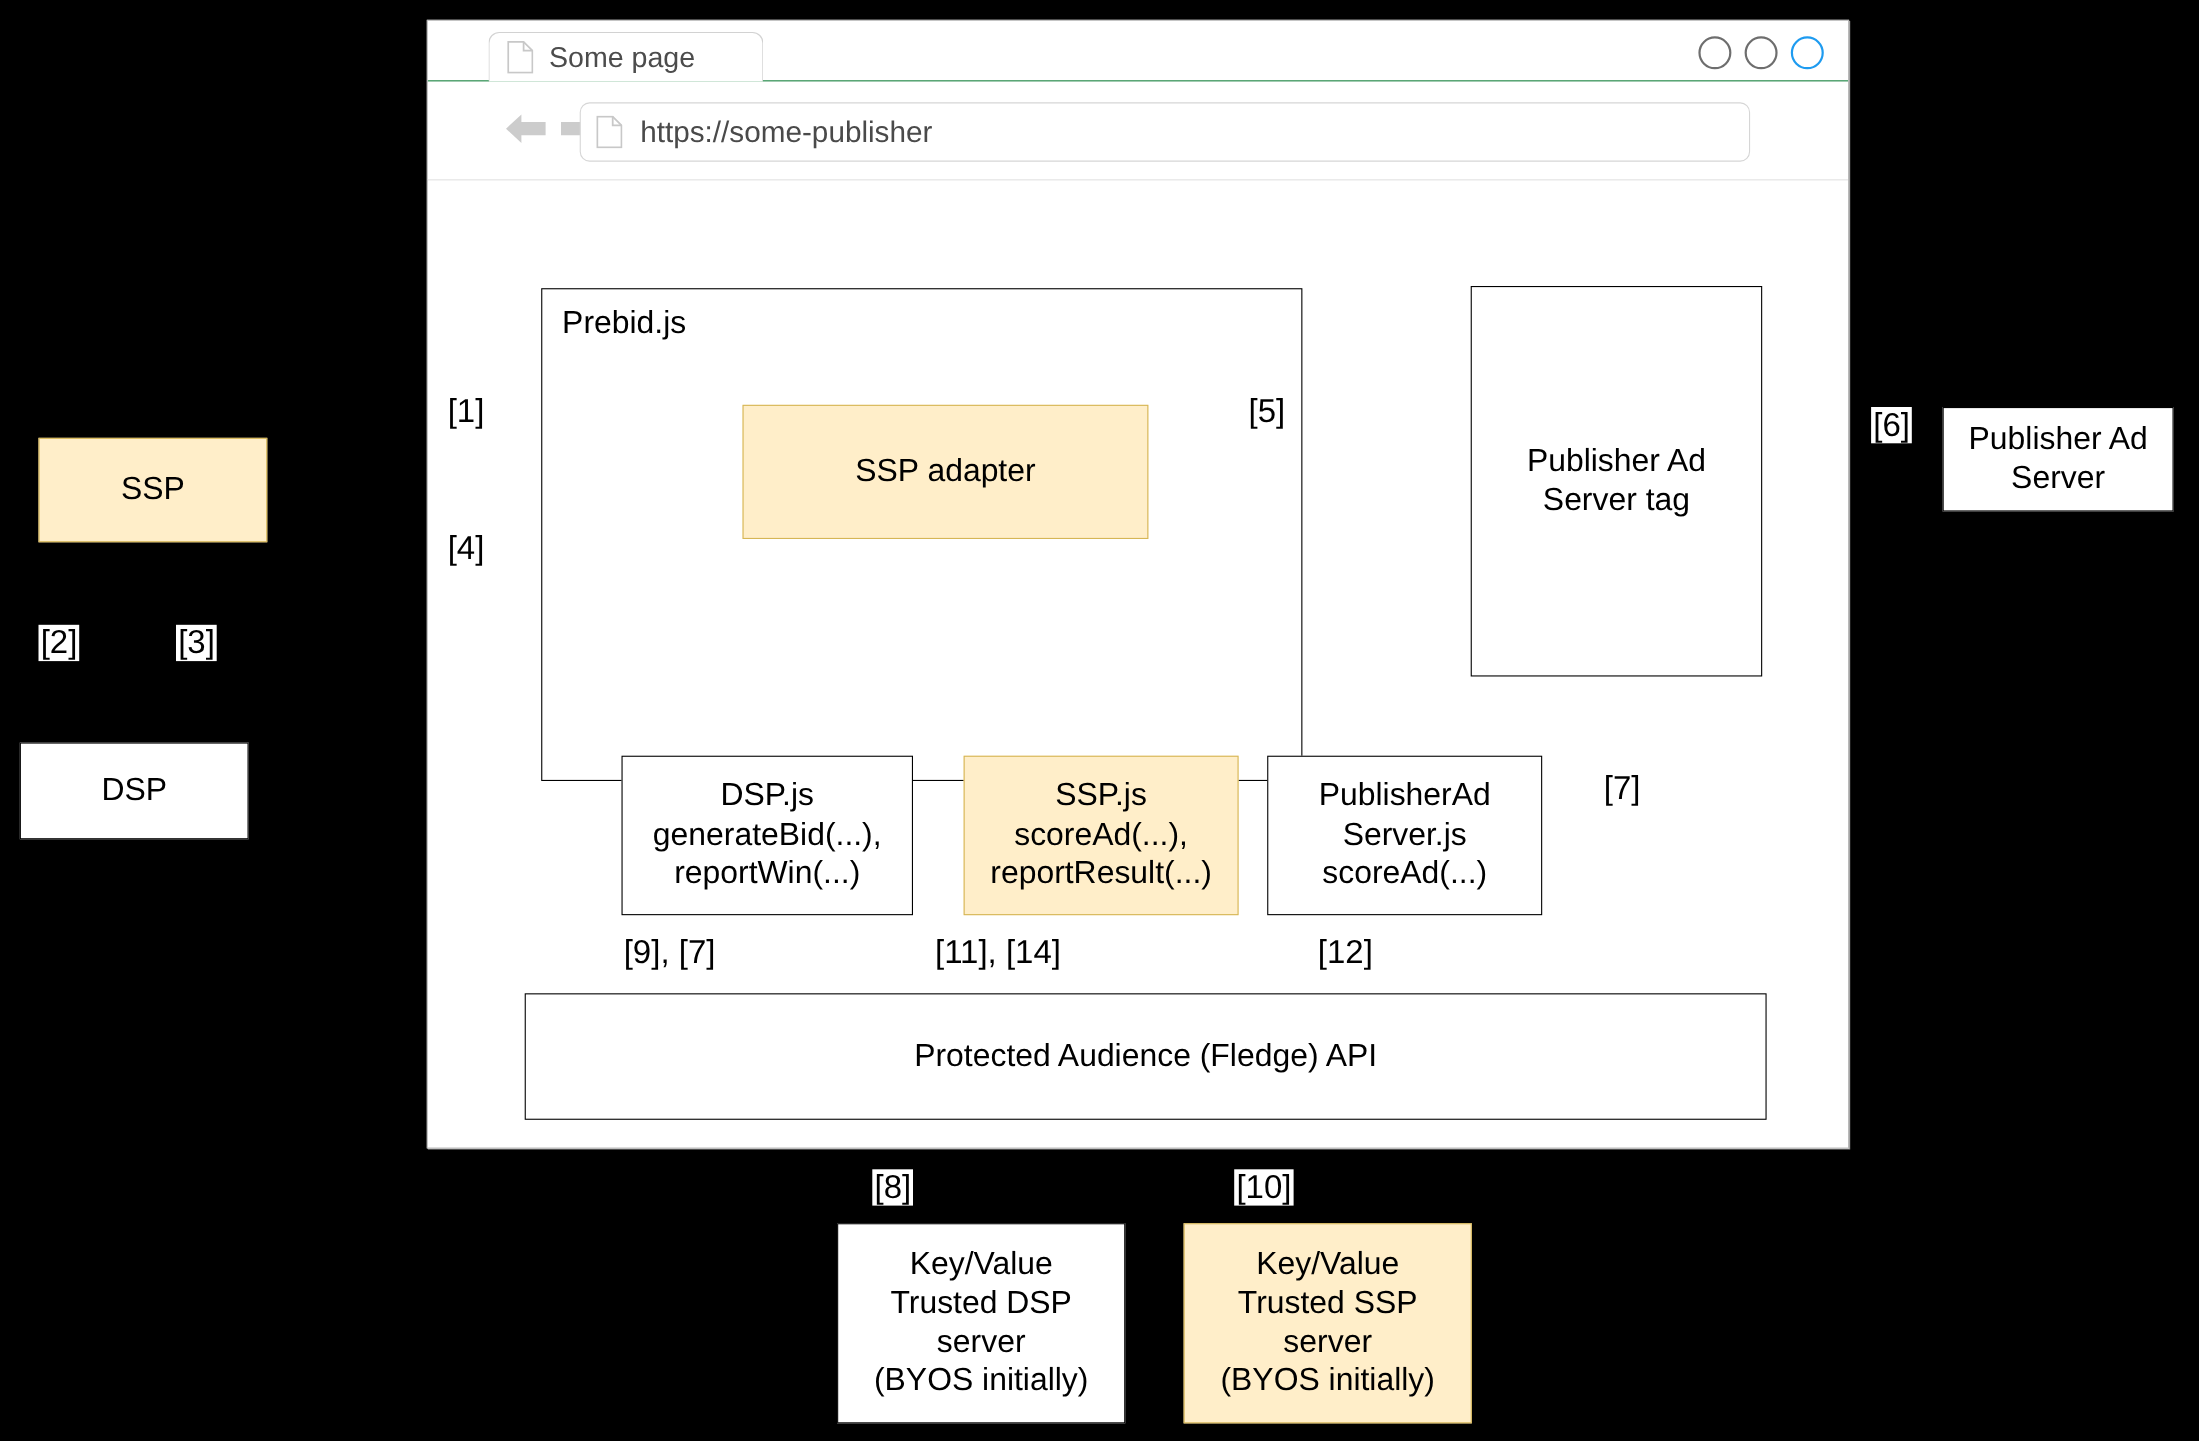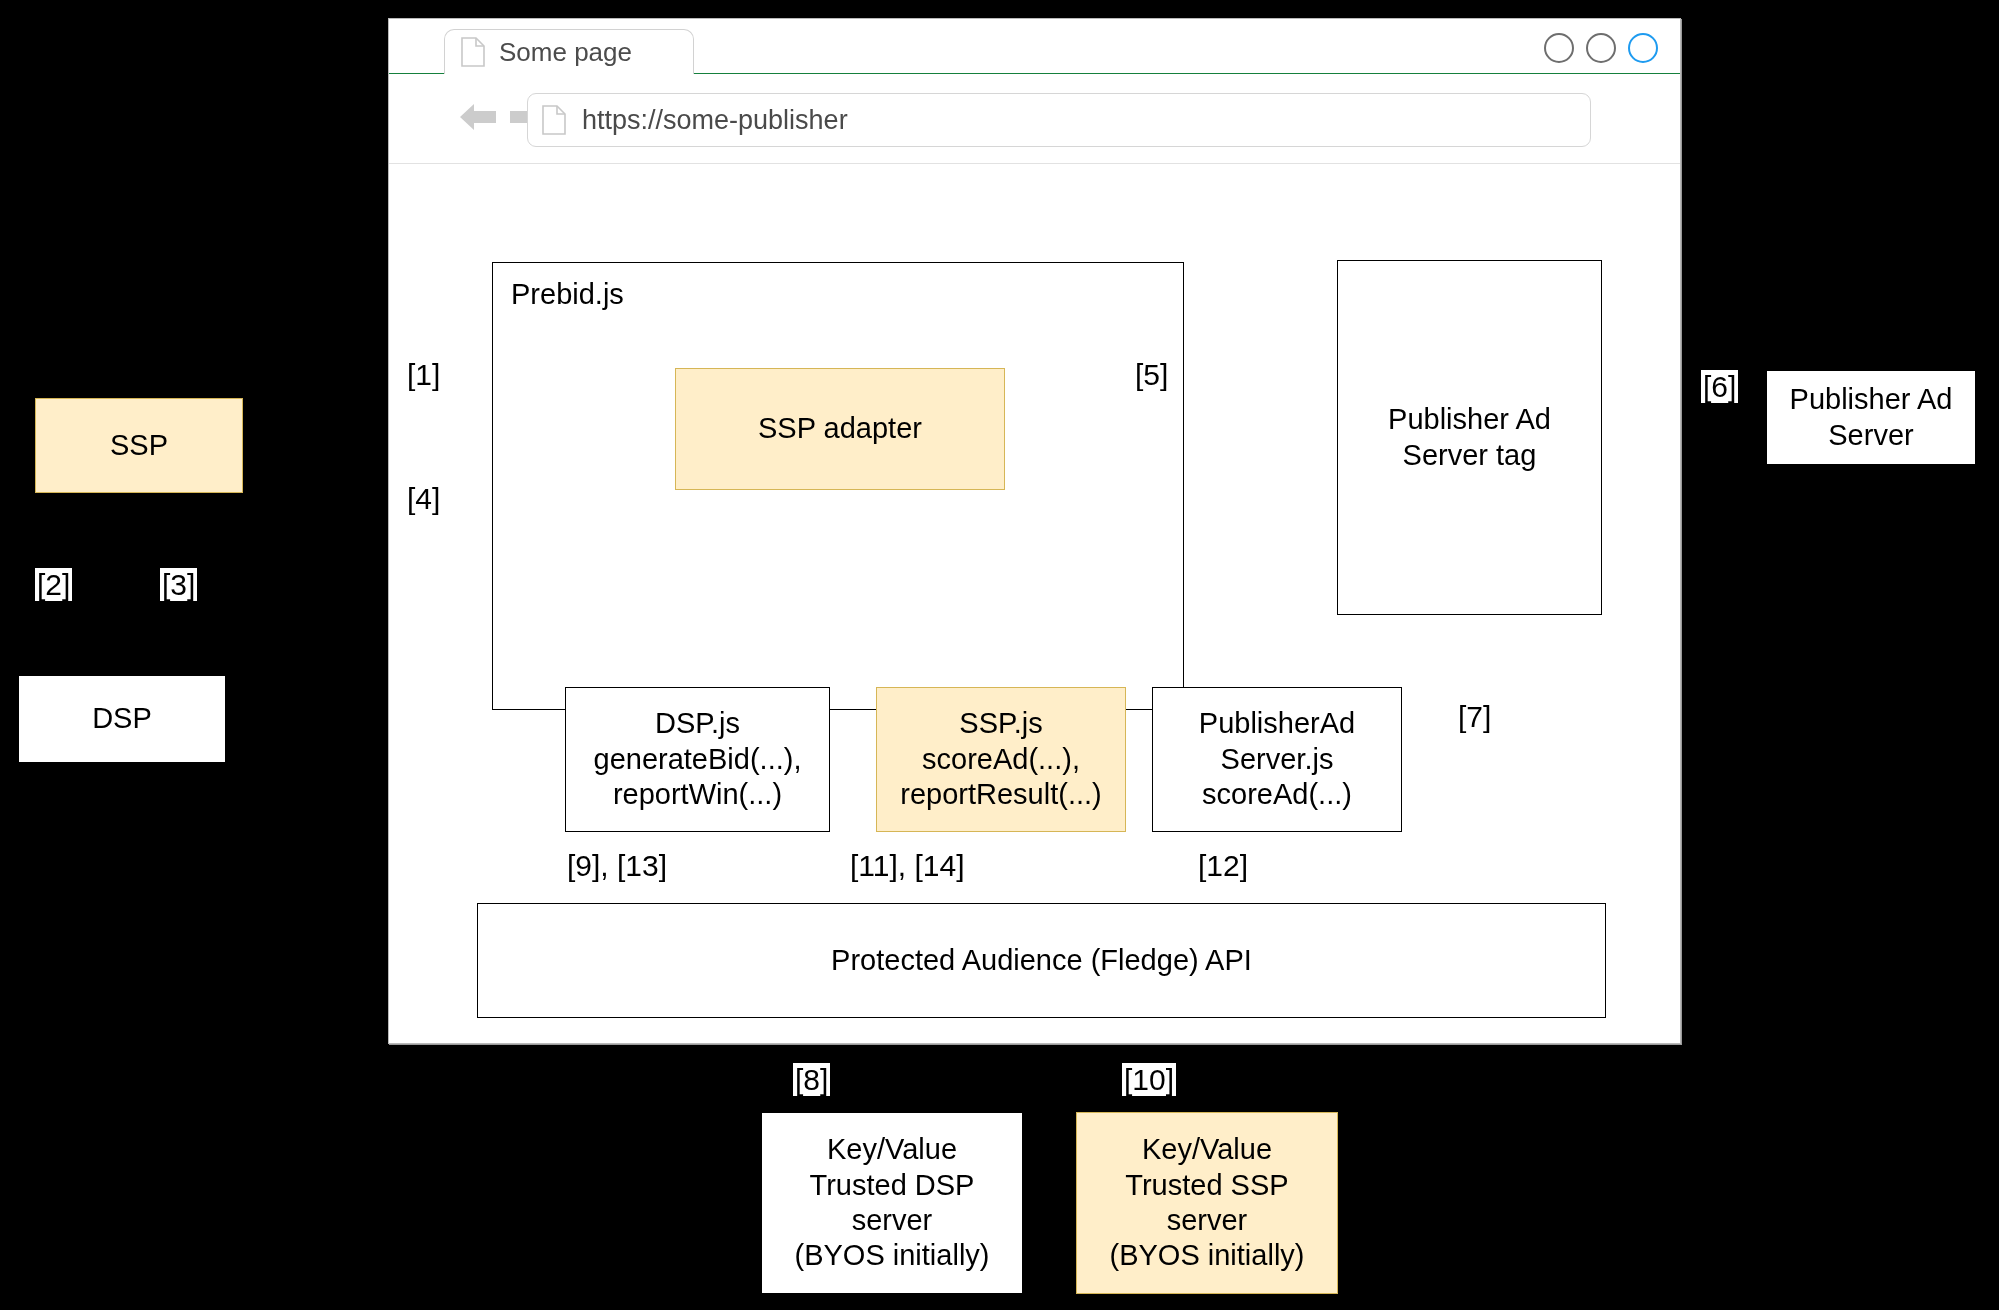--- a/index.html
+++ b/index.html
@@ -94,21 +94,21 @@
     white-space: pre-line;
   }
   .dbox.yellow { background: #ffeec9; border-color: #d6b656; }
   .dbox.plain-label {
     justify-content: flex-start; align-items: flex-start;
     padding: 14px 0 0 18px; text-align: left;
   }
 
   
   #prebid-box    { left: 492px;  top: 262px;  width: 692px; height: 448px; }
-  #ssp-adapter   { left: 675px;  top: 368px;  width: 330px; height: 122px; }
+  #ssp-adapter   { left: 675px;  top: 368px;  width: 369px; height: 122px; }
   #pub-ad-tag    { left: 1337px; top: 260px;  width: 265px; height: 355px; }
   #dspjs-box     { left: 565px;  top: 687px;  width: 265px; height: 145px; }
   #sspjs-box     { left: 876px;  top: 687px;  width: 250px; height: 145px; }
   #pasjs-box     { left: 1152px; top: 687px;  width: 250px; height: 145px; }
   #fledge-box    { left: 477px;  top: 903px;  width: 1129px; height: 115px; }
   #ssp-box       { left: 35px;   top: 398px;  width: 208px; height: 95px; }
   #dsp-box       { left: 18px;   top: 675px;  width: 208px; height: 88px; }
   #pub-ad-server { left: 1766px; top: 370px;  width: 210px; height: 95px; }
   #kv-dsp        { left: 761px;  top: 1112px; width: 262px; height: 182px; }
   #kv-ssp        { left: 1076px; top: 1112px; width: 262px; height: 182px; }
@@ -263,19 +263,19 @@
 server
 (BYOS initially)</div>
 
   <div class="steplabel" id="lbl1">[1]</div>
   <div class="steplabel" id="lbl4">[4]</div>
   <div class="steplabel" id="lbl2">[2]</div>
   <div class="steplabel" id="lbl3">[3]</div>
   <div class="steplabel" id="lbl5">[5]</div>
   <div class="steplabel" id="lbl6">[6]</div>
   <div class="steplabel" id="lbl7">[7]</div>
-  <div class="steplabel" id="lbl913">[9], [13]</div>
+  <div class="steplabel" id="lbl913">[9], [7]</div>
   <div class="steplabel" id="lbl1114">[11], [14]</div>
   <div class="steplabel" id="lbl12">[12]</div>
   <div class="steplabel" id="lbl8">[8]</div>
   <div class="steplabel" id="lbl10">[10]</div>
 
 </div>
 
 </body></html>

